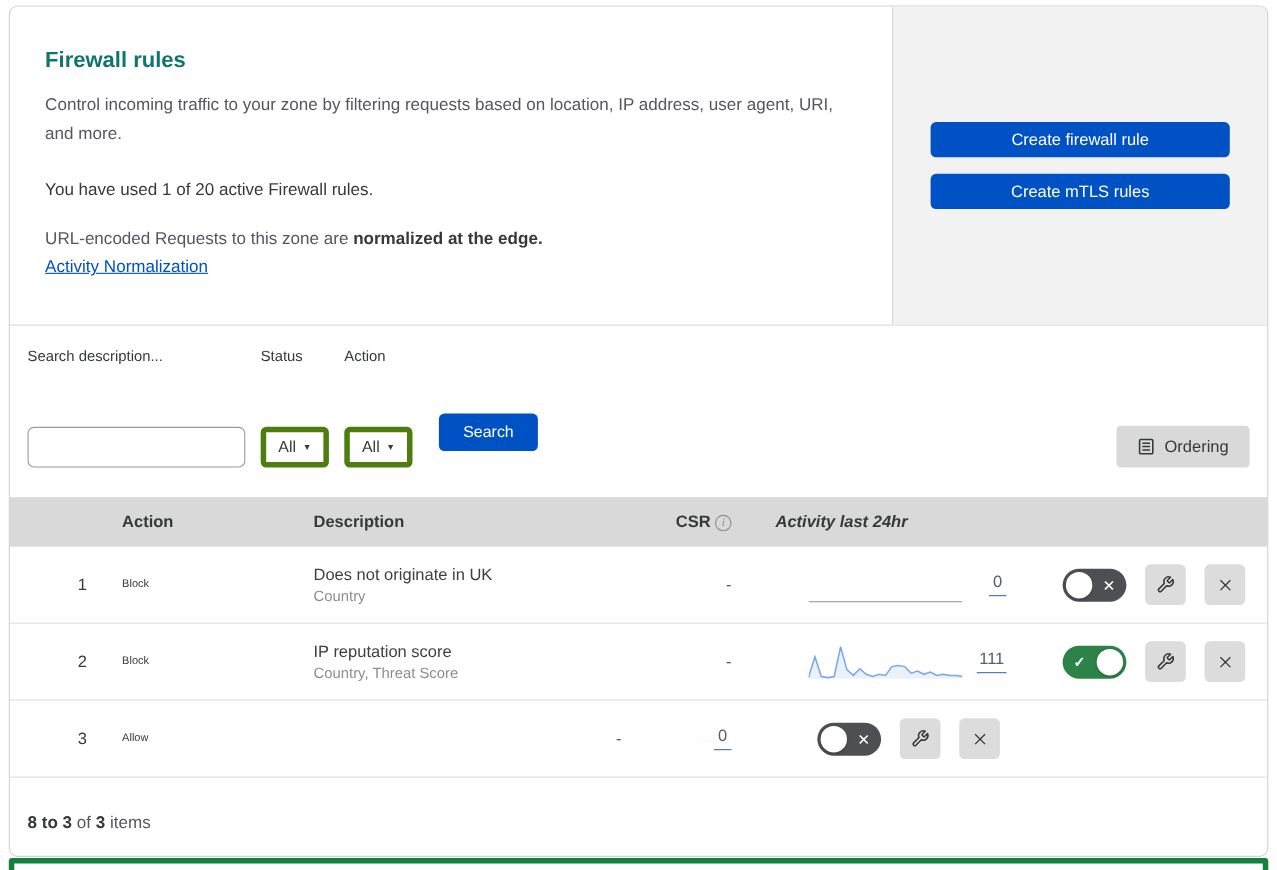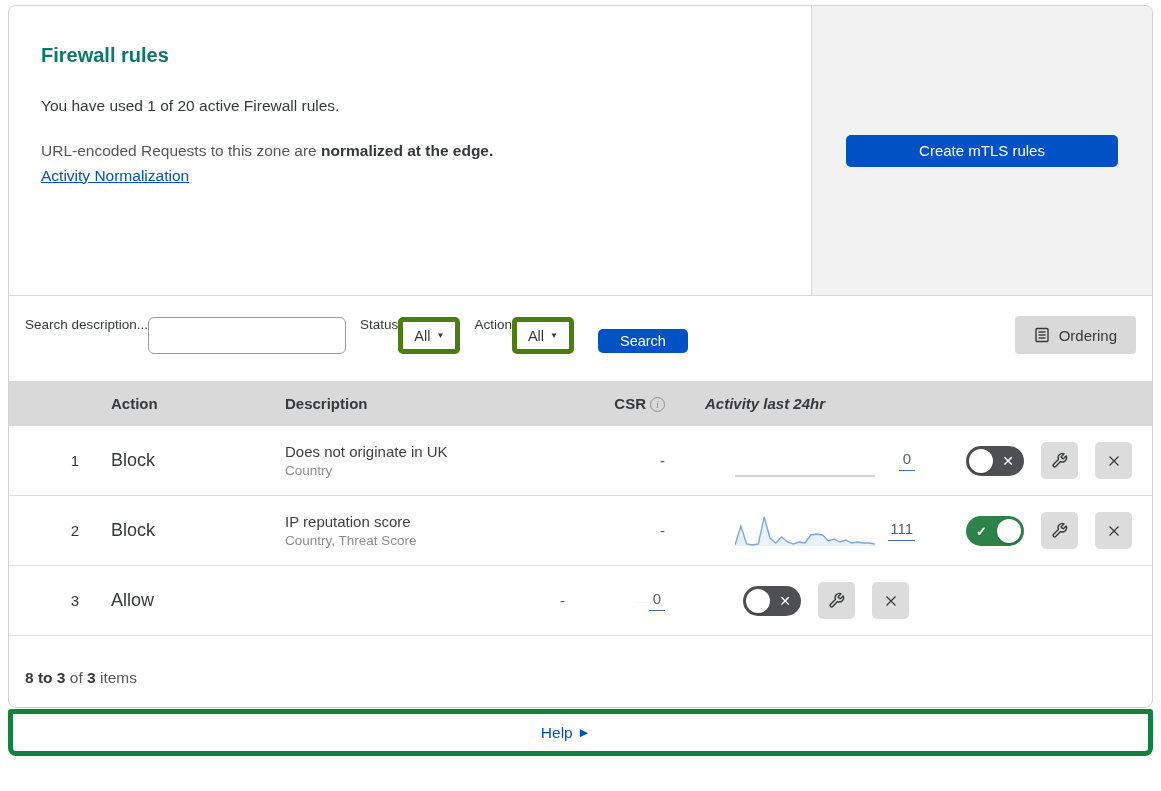--- a/index.html
+++ b/index.html
@@ -17,48 +17,48 @@
   .hero-norm { font-size:15.5px; color:#56565c; margin-top:27px; }
   .hero-norm b { color:#36393a; }
   .hero-link { display:inline-block; margin-top:7px; font-size:15.5px; color:#0051c3; text-decoration:underline; cursor:pointer; }
   .hero-right { width:341px; background:#f2f2f2; border-left:1px solid #d9d9d9;
                 display:flex; flex-direction:column; align-items:center; justify-content:center; gap:15px; }
   .btn-primary { width:272px; height:32px; background:#0051c3; color:#fff; border:none; border-radius:5px;
                  font-size:15px; font-family:inherit; cursor:pointer; }
 
   
   .filter-bar { display:flex; align-items:flex-end; padding:20px 16px 27px 16px; }
-  .fgroup { display:flex; margin-right:14px; }
+  .fgroup { display:flex; flex-direction:column; margin-right:14px;gap:48px; }
   .flabel { font-size:13.5px; color:#36393a; margin-bottom:9px; }
   .search-box { width:198px; height:37px; border:1px solid #9a9a9a; border-radius:6px; background:#fff;
                 display:flex; align-items:center; padding:0 10px; gap:8px; }
   .search-box input { border:none; outline:none; flex:1; font-size:14px; font-family:inherit; background:transparent; }
   .select-box { height:37px; border:5px solid #4d7c0f; border-radius:5px; background:#fff;
                 display:flex; align-items:center; justify-content:center; gap:6px;
                 font-size:14.5px; padding:0 11px; cursor:pointer; }
   .caret { font-size:8px; color:#36393a; }
-  .btn-search { height:24px; padding:0 22px; background:#0051c3; color:#fff; border:none; border-radius:5px;
-                font-size:14.5px; font-family:inherit; margin-left:10px; margin-bottom:1px; cursor:pointer; }
+  .btn-search { height:34px; padding:0 22px; background:#0051c3; color:#fff; border:none; border-radius:5px;
+                font-size:14.5px; font-family:inherit; margin-left:10px; margin-bottom:15px; cursor:pointer; }
   .btn-ordering { margin-left:auto; height:38px; padding:0 19px; background:#d9d9d9; color:#36393a;
                   border:none; border-radius:4px; font-size:15px; font-family:inherit;
                   display:flex; align-items:center; gap:9px; cursor:pointer; }
 
   
   .thead, .trow { display:grid; grid-template-columns:90px 170px 310px 100px 250px 1fr; align-items:center; }
   .thead { background:#d9d9d9; height:45px; font-size:15px; font-weight:700; color:#36393a; }
   .h-action { padding-left:12px; }
   .h-desc { padding-left:16px; }
   .h-csr { text-align:right; padding-right:14px; }
   .h-activity { padding-left:26px;font-style:italic; }
   .info-i { display:inline-block; width:15px; height:15px; border:1px solid #8f8f8f; border-radius:50%;
             color:#8f8f8f; font-size:10.5px; font-weight:400; text-align:center; line-height:14px;
             font-style:italic; font-family:"Liberation Serif", serif; vertical-align:1px; margin-left:4px; }
   .trow { height:70px; border-bottom:1px solid #dedede; }
   .cell-num { text-align:right; padding-right:20px; font-size:15px; color:#36393a; }
-  .cell-action { padding-left:12px; font-size:18px; color:#36393a; }
+  .cell-action { padding-left:12px; font-size:10px; color:#36393a; }
   .cell-desc { padding-left:16px; }
   .desc-title { font-size:15px; color:#404040; }
   .desc-sub { font-size:13.5px; color:#8d8d8d; margin-top:3px; }
   .cell-csr { text-align:right; padding-right:14px; font-size:15px; color:#56565c; }
   .cell-activity { display:flex; align-items:center; justify-content:space-between; padding:0 14px 0 56px; }
   .spark { display:block; }
   .spark-line { fill:none; stroke:#7aa7e8; stroke-width:1.4; }
   .spark-area { fill:rgba(122,167,232,0.16); stroke:none; }
   .spark-flat { stroke:#a8a8a8; stroke-width:1.2; }
   .count-link { font-size:15px; color:#55606e; text-decoration:none; border-bottom:1.5px solid #3b6fba;
@@ -93,28 +93,30 @@
 </style>
 </head>
 <body>
 
 <div class="page">
   <div class="main-card">
 
     <div class="hero">
       <div class="hero-left">
         <div class="hero-title">Firewall rules</div>
+        <div class="hero-desc">Control incoming traffic to your zone by filtering requests based on location, IP address, user agent, URI, and more.</div>
         <div class="hero-usage">You have used 1 of 20 active Firewall rules.</div>
         <div class="hero-norm">
           <span>URL-encoded Requests to this zone are</span>
           <b>normalized at the edge.</b>
         </div>
         <a class="hero-link">Activity Normalization</a>
       </div>
       <div class="hero-right">
+        <button class="btn-primary">Create firewall rule</button>
         <button class="btn-primary">Create mTLS rules</button>
       </div>
     </div>
 
     <div class="filter-bar">
       <div class="fgroup">
         <div class="flabel">Search description...</div>
         <div class="search-box">
           <svg width="15" height="15" viewBox="0 0 16 16" fill="none" stroke="#555" stroke-width="1.6">
             <circle cx="6.5" cy="6.5" r="4.5"></circle>

